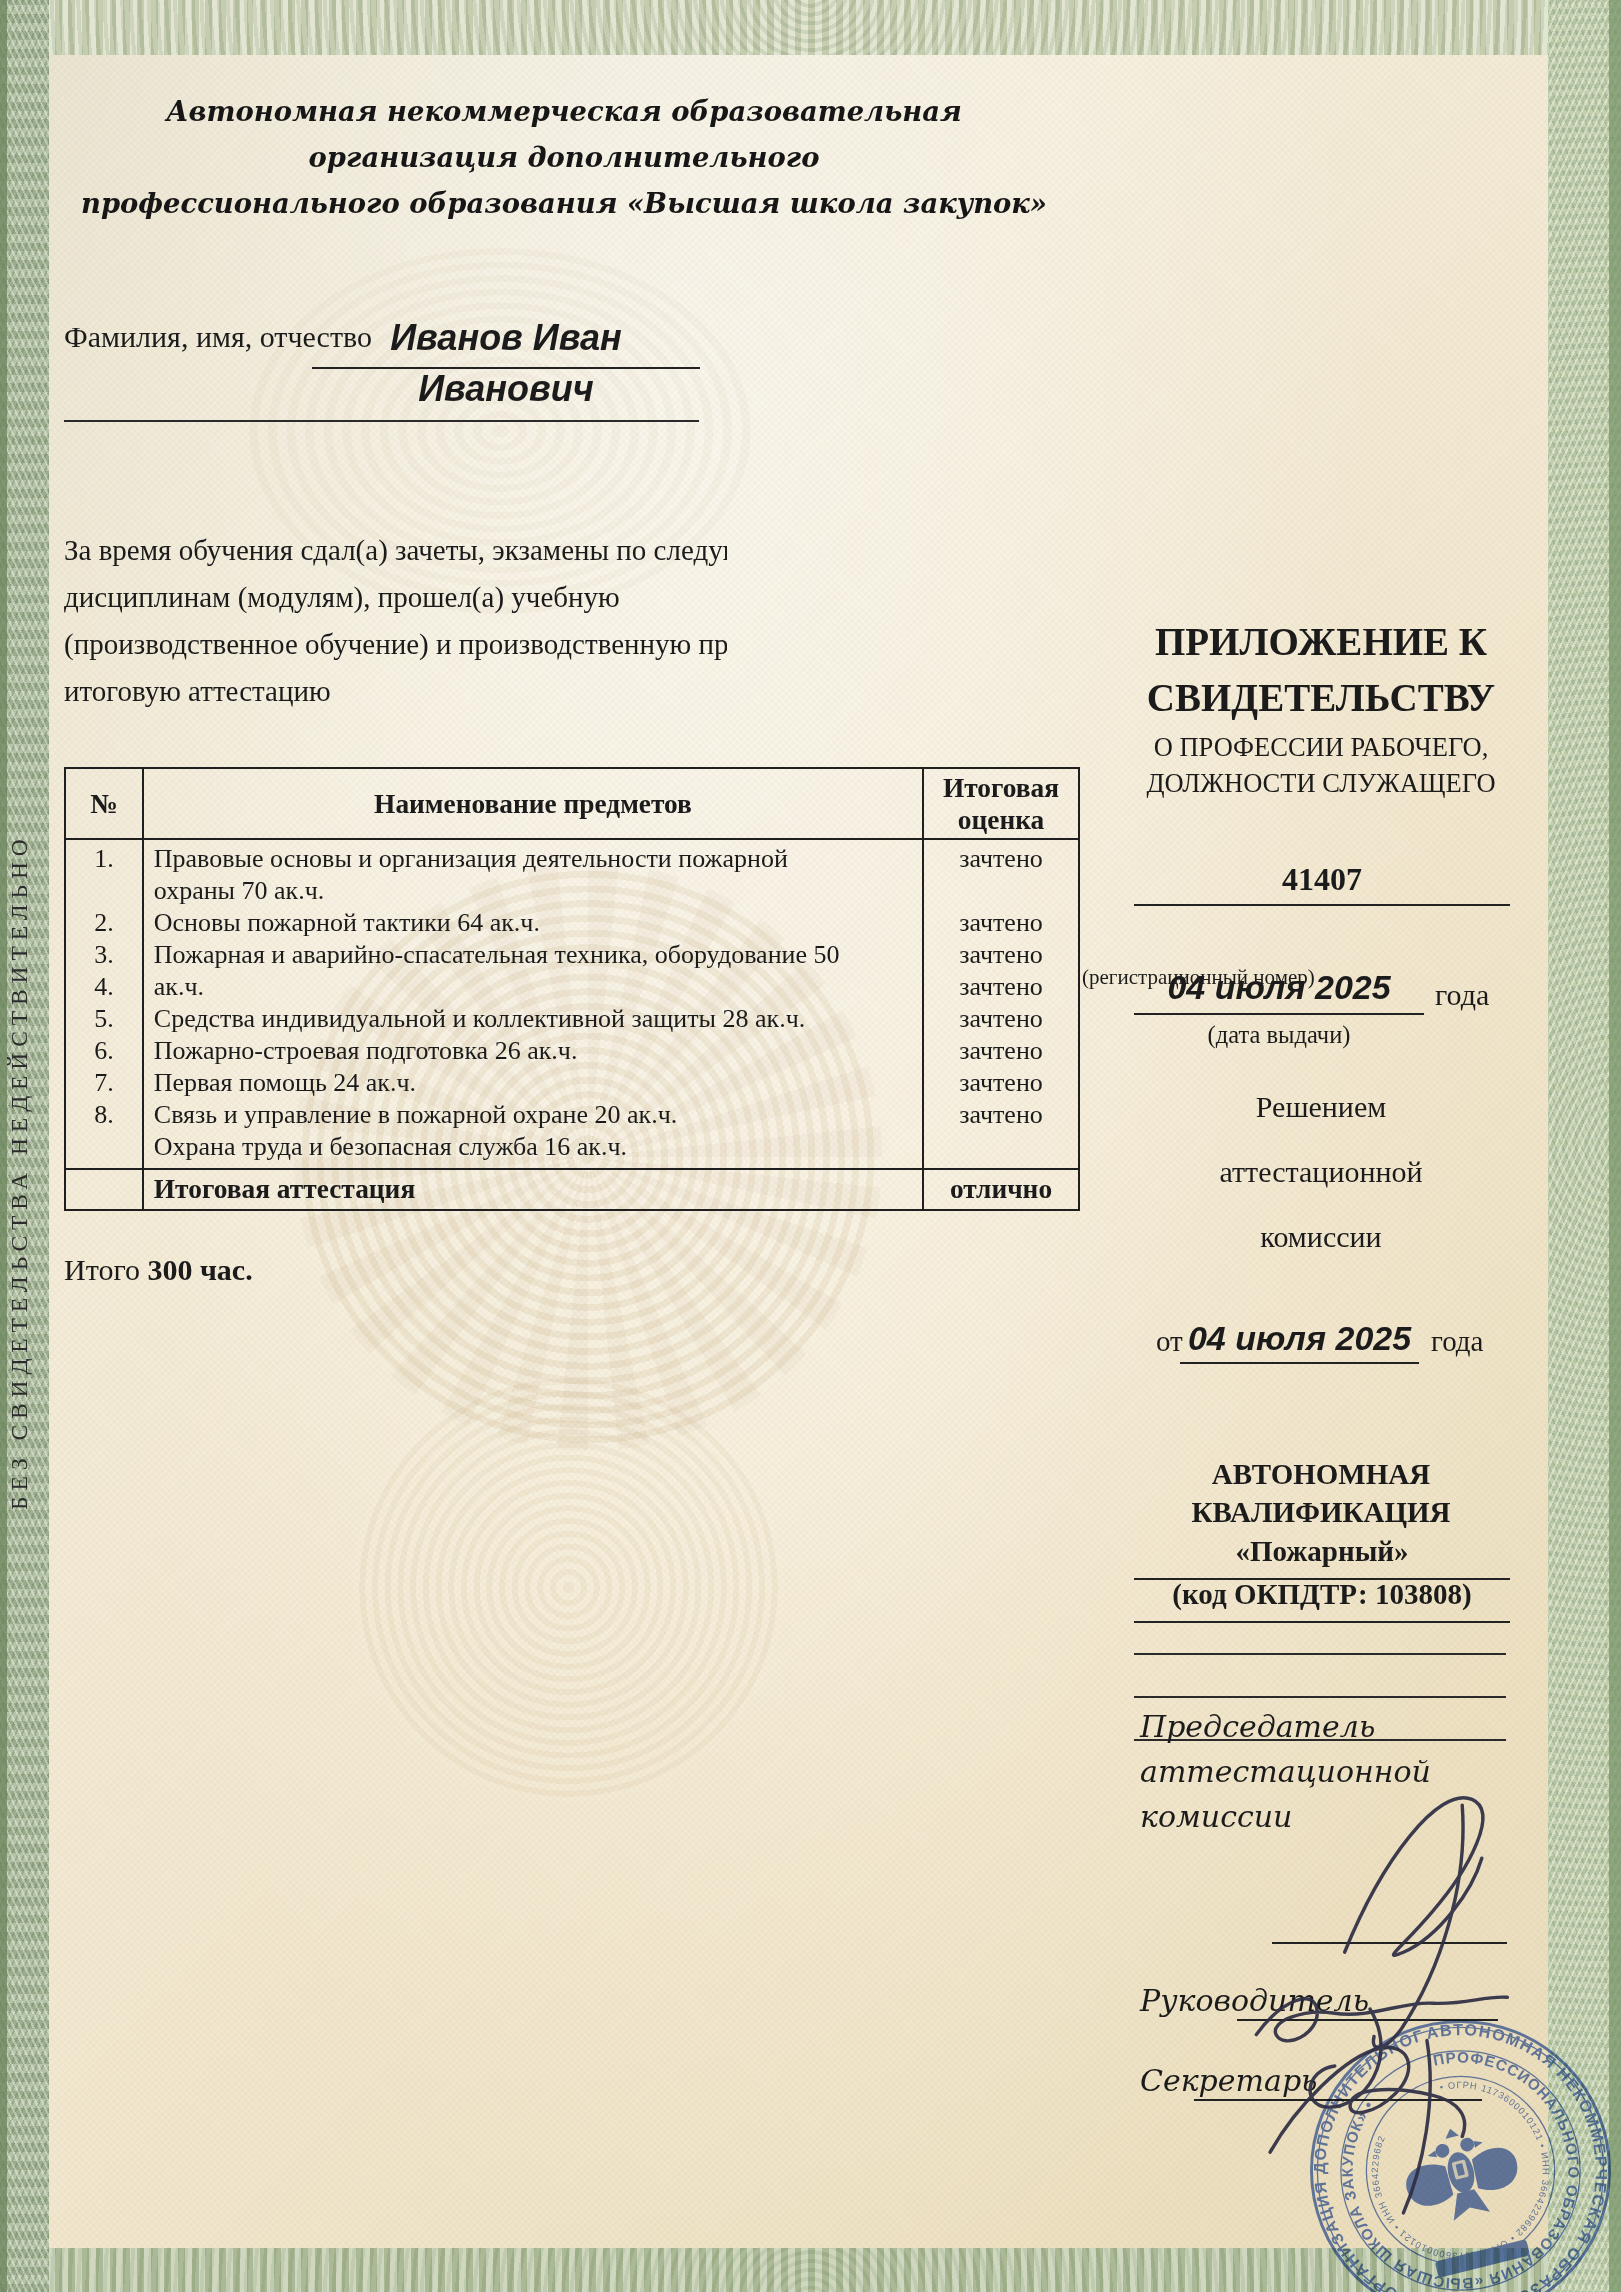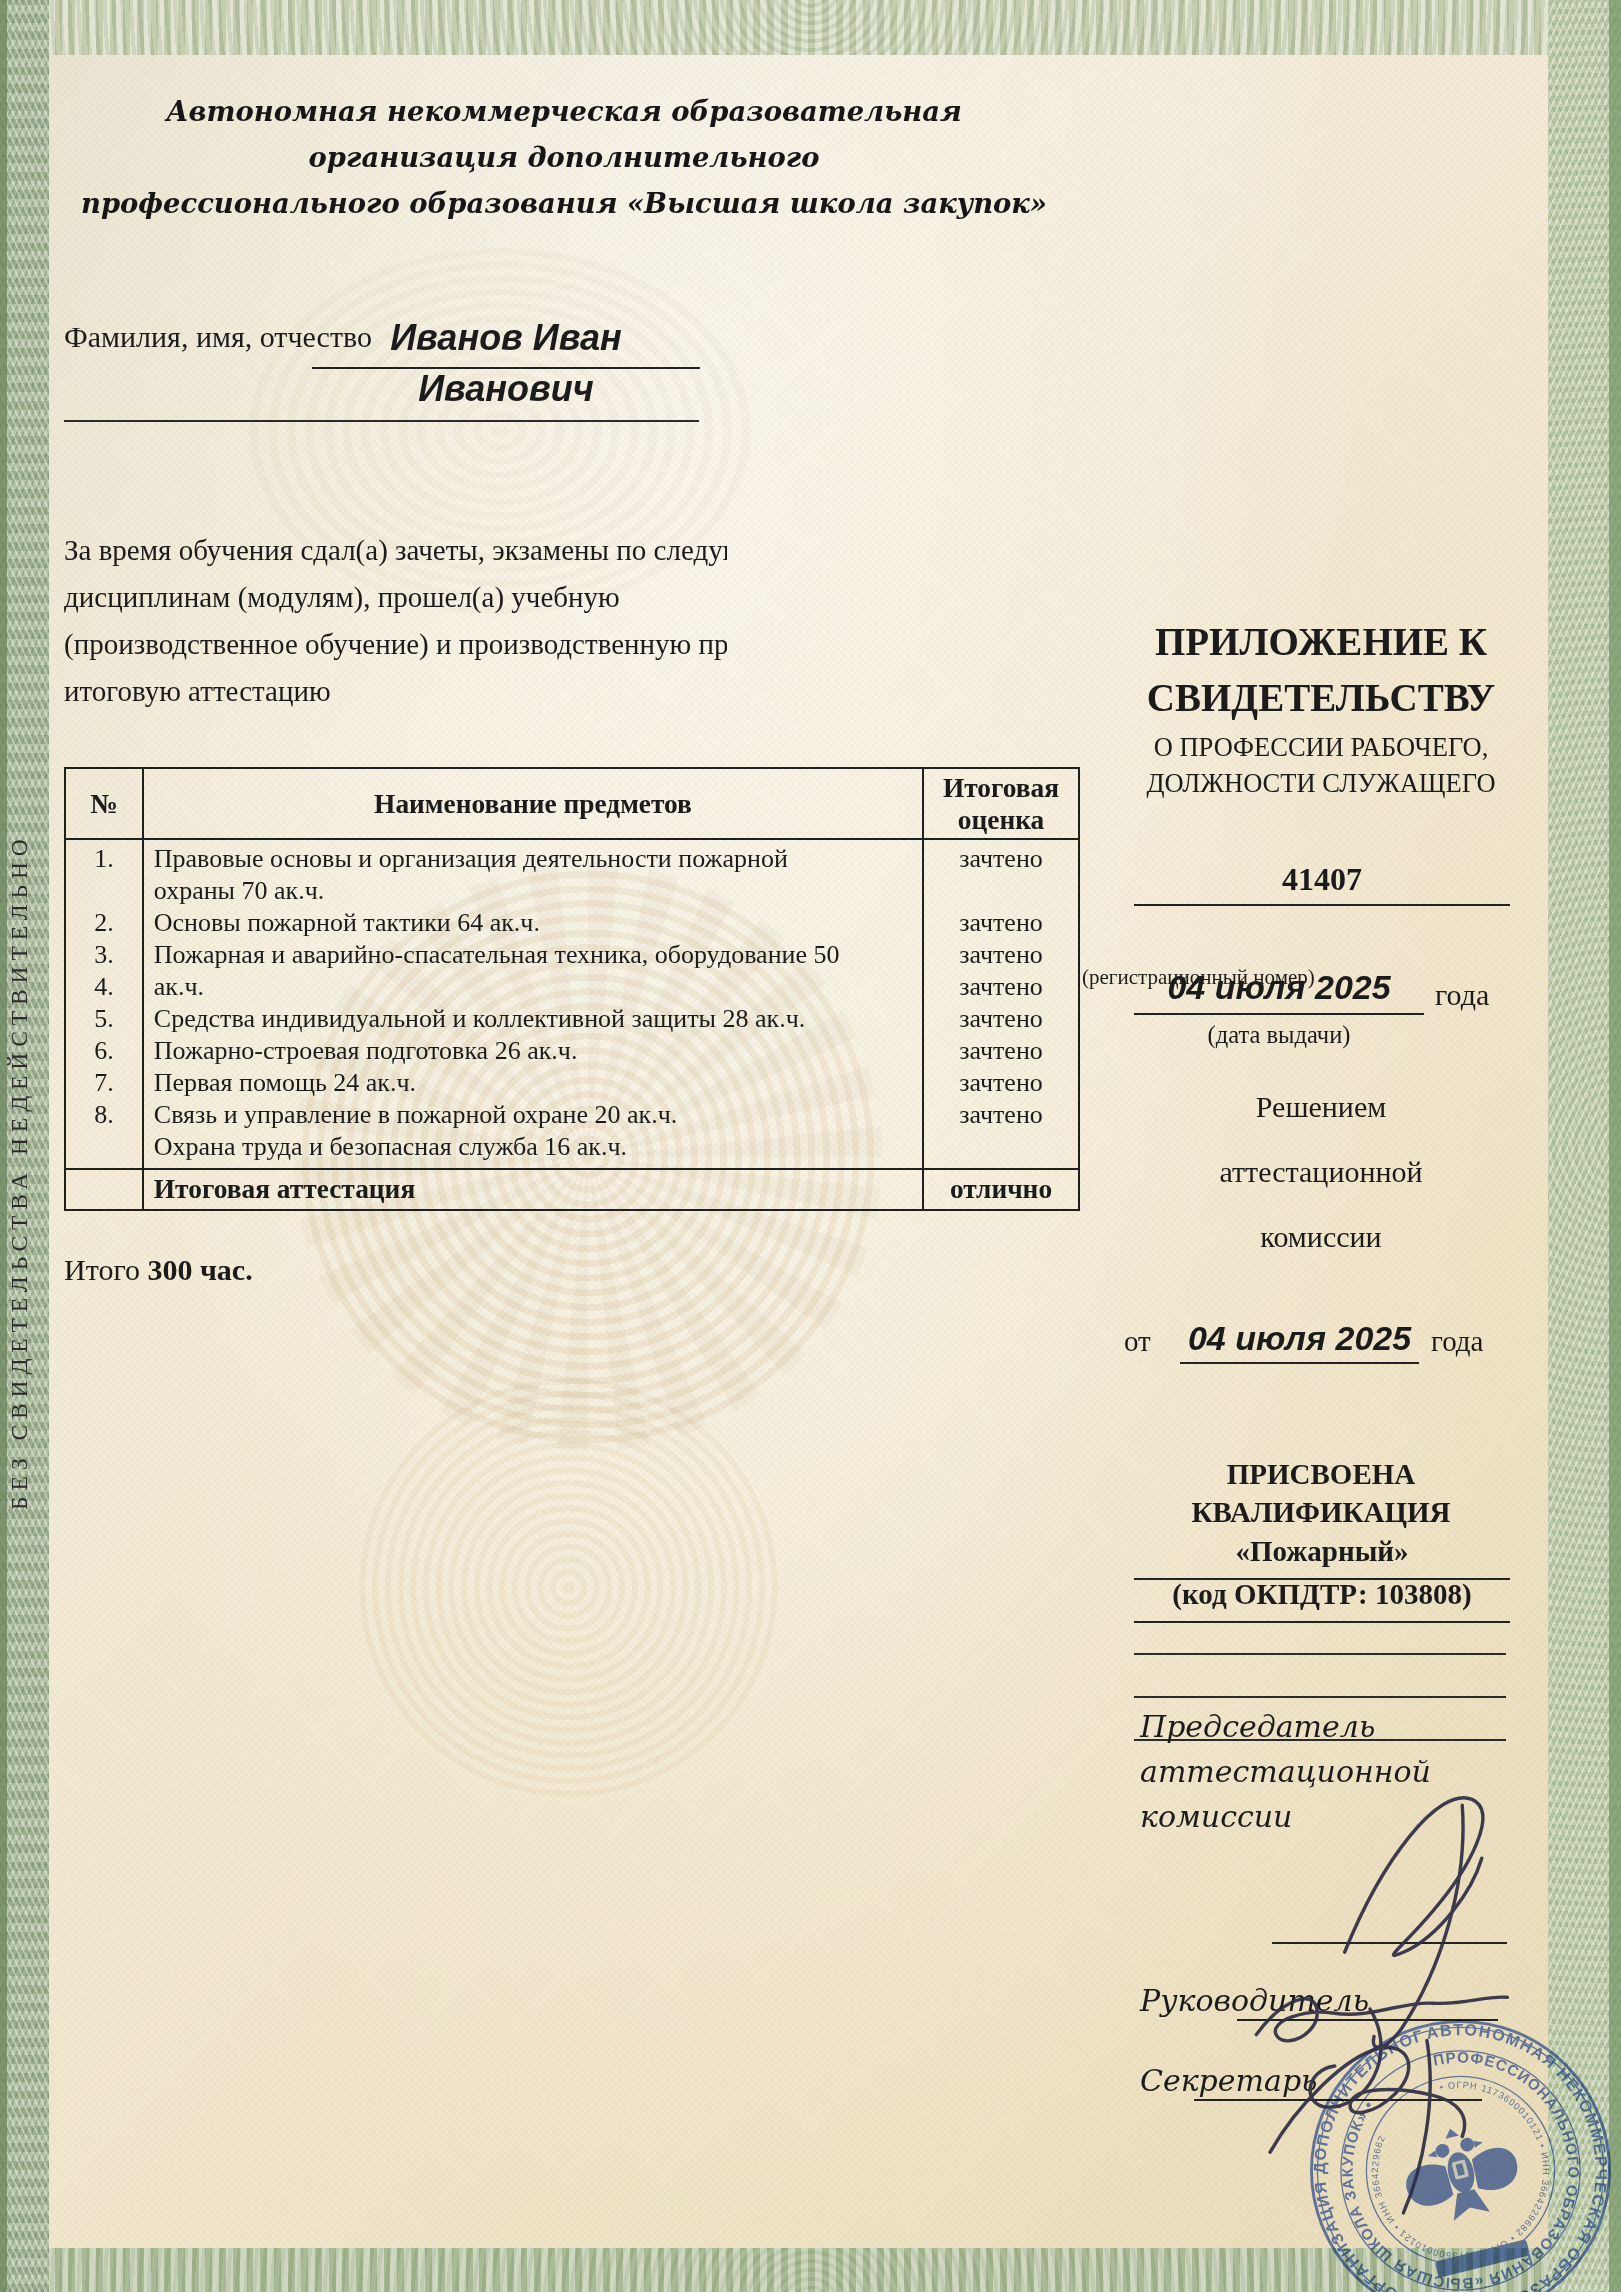--- a/index.html
+++ b/index.html
@@ -78,21 +78,21 @@
   .u-box{border-bottom:2.5px solid #222;text-align:center;}
   .regnum{left:1134px;top:861px;width:376px;height:43px;font-size:32px;font-weight:bold;}
   .regcap{left:1082px;top:965px;width:478px;font-size:21px;text-align:left;}
   .date1{left:1134px;top:964px;width:290px;height:49px;}
   .date1 span,.date2 span{font-size:34px;line-height:47px;}
   .wordyear1{left:1435px;top:978px;font-size:30px;}
   .datecap{left:1134px;top:1021px;width:290px;font-size:24.5px;text-align:center;}
   .dec0{left:1082px;top:1090px;width:478px;font-size:30px;text-align:center;}
   .dec1{left:1082px;top:1155px;width:478px;font-size:30px;text-align:center;}
   .dec2{left:1082px;top:1220px;width:478px;font-size:30px;text-align:center;}
-  .fromlbl{left:1124px;top:1325px;font-size:29px;text-align:right;}
+  .fromlbl{left:1156px;top:1325px;font-size:29px;text-align:right;}
   .date2{left:1180px;top:1315px;width:239px;height:47px;}
   .wordyear2{left:1431px;top:1325px;font-size:29px;}
   .qual0{left:1082px;top:1458px;width:478px;font-size:29px;font-weight:bold;text-align:center;}
   .qual1{left:1082px;top:1496px;width:478px;font-size:29px;font-weight:bold;text-align:center;}
   .qualv{left:1134px;top:1535px;width:376px;height:43px;font-size:29px;font-weight:bold;}
   .qualc{left:1134px;top:1578px;width:376px;height:43px;font-size:29px;font-weight:bold;}
   .bl1{left:1134px;top:1653px;width:372px;}
   .bl2{left:1134px;top:1696px;width:372px;}
   .bl3{left:1134px;top:1739px;width:372px;}
   .sig-lbl{font-size:30px;line-height:45px;}
@@ -227,21 +227,21 @@
   <div class="abs dec0">Решением</div>
   <div class="abs dec1">аттестационной</div>
   <div class="abs dec2">комиссии</div>
 
   <div class="abs fromlbl">от</div>
   <div class="abs u-box date2">
     <span class="script">04 июля 2025</span>
   </div>
   <div class="abs wordyear2">года</div>
 
-  <div class="abs qual0">ПРИСВОЕНА</div>
+  <div class="abs qual0">АВТОНОМНАЯ</div>
   <div class="abs qual1">КВАЛИФИКАЦИЯ</div>
   <div class="abs u-box qualv">«Пожарный»</div>
   <div class="abs u-box qualc">(код ОКПДТР: 103808)</div>
   <div class="abs rule bl1"></div>
   <div class="abs rule bl2"></div>
   <div class="abs rule bl3"></div>
 
   <div class="abs chair ital sig-lbl">
     <div>Председатель</div>
     <div>аттестационной</div>

